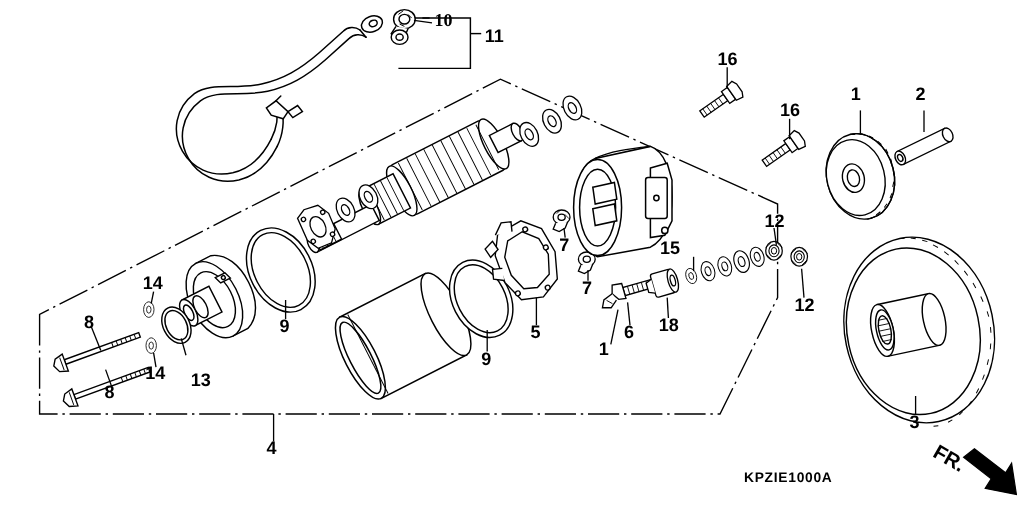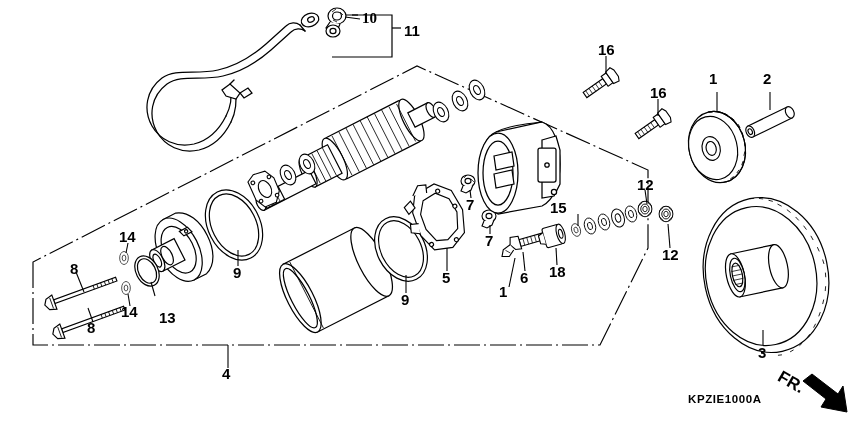--- a/index.html
+++ b/index.html
@@ -439,16 +439,16 @@
 <div class="num" style="left:662px;top:247px;">12</div>
 <div class="num" style="left:159px;top:289px;margin-top:21px;">13</div>
 <div class="num" style="left:119px;top:229px;">14</div>
 <div class="num" style="left:121px;top:304px;">14</div>
 <div class="num" style="left:550px;top:200px;">15</div>
 <div class="num" style="left:598px;top:42px;">16</div>
 <div class="num" style="left:650px;top:85px;">16</div>
 <div class="num" style="left:499px;top:284px;">1</div>
 <div class="num" style="left:549px;top:264px;">18</div>
 
-<div class="code" style="left:688px;top:393px;">KPZIE1000A</div>
+<div class="code" style="left:620px;top:393px;">KPZIE1000A</div>
 <div class="frtxt" style="left:784px;top:367px;">FR.</div>
 
 </div>
 
 </body></html>

